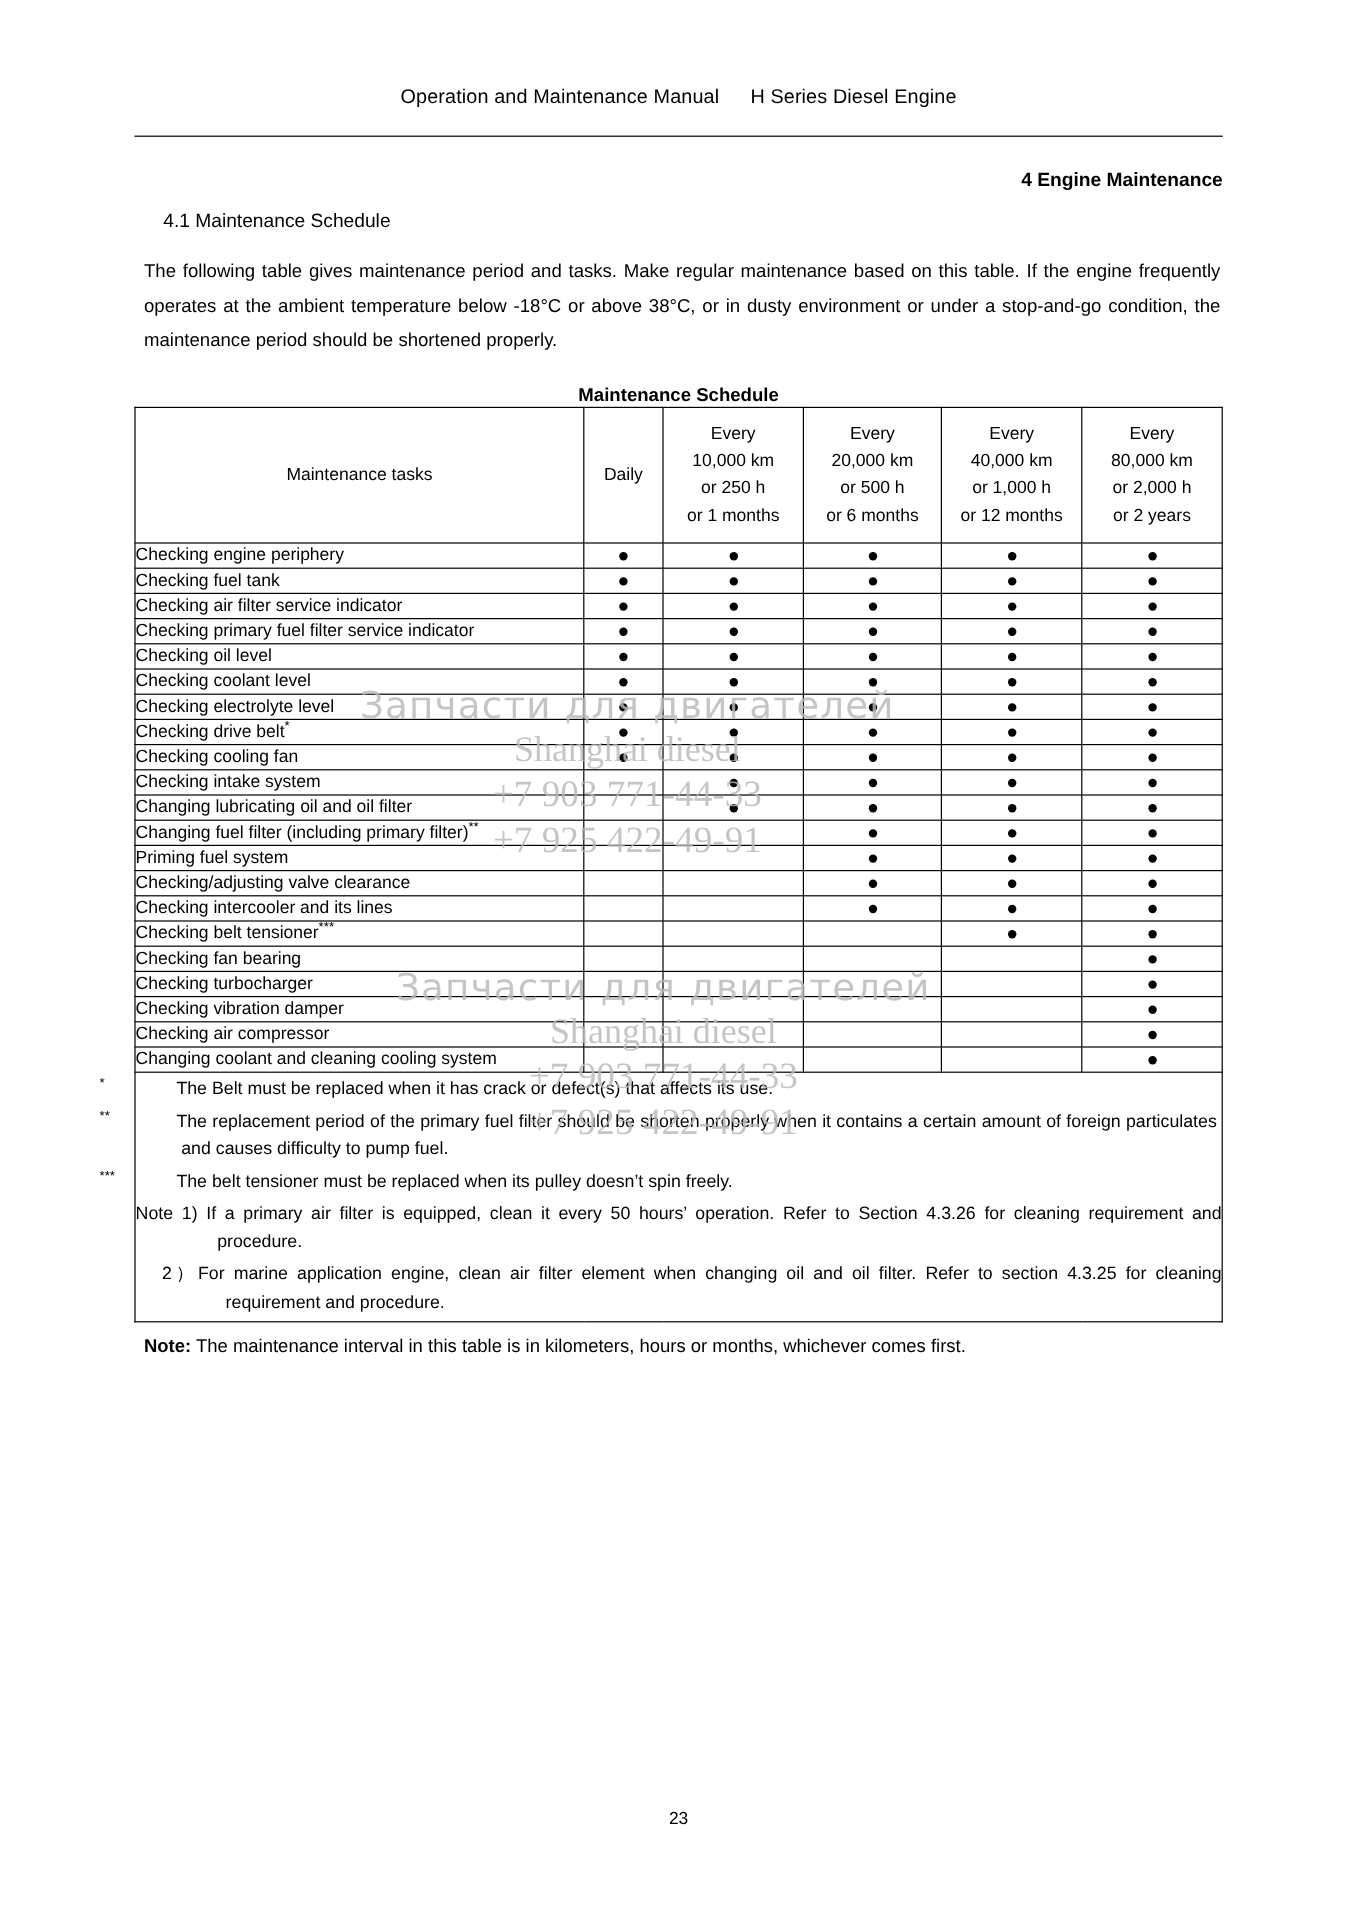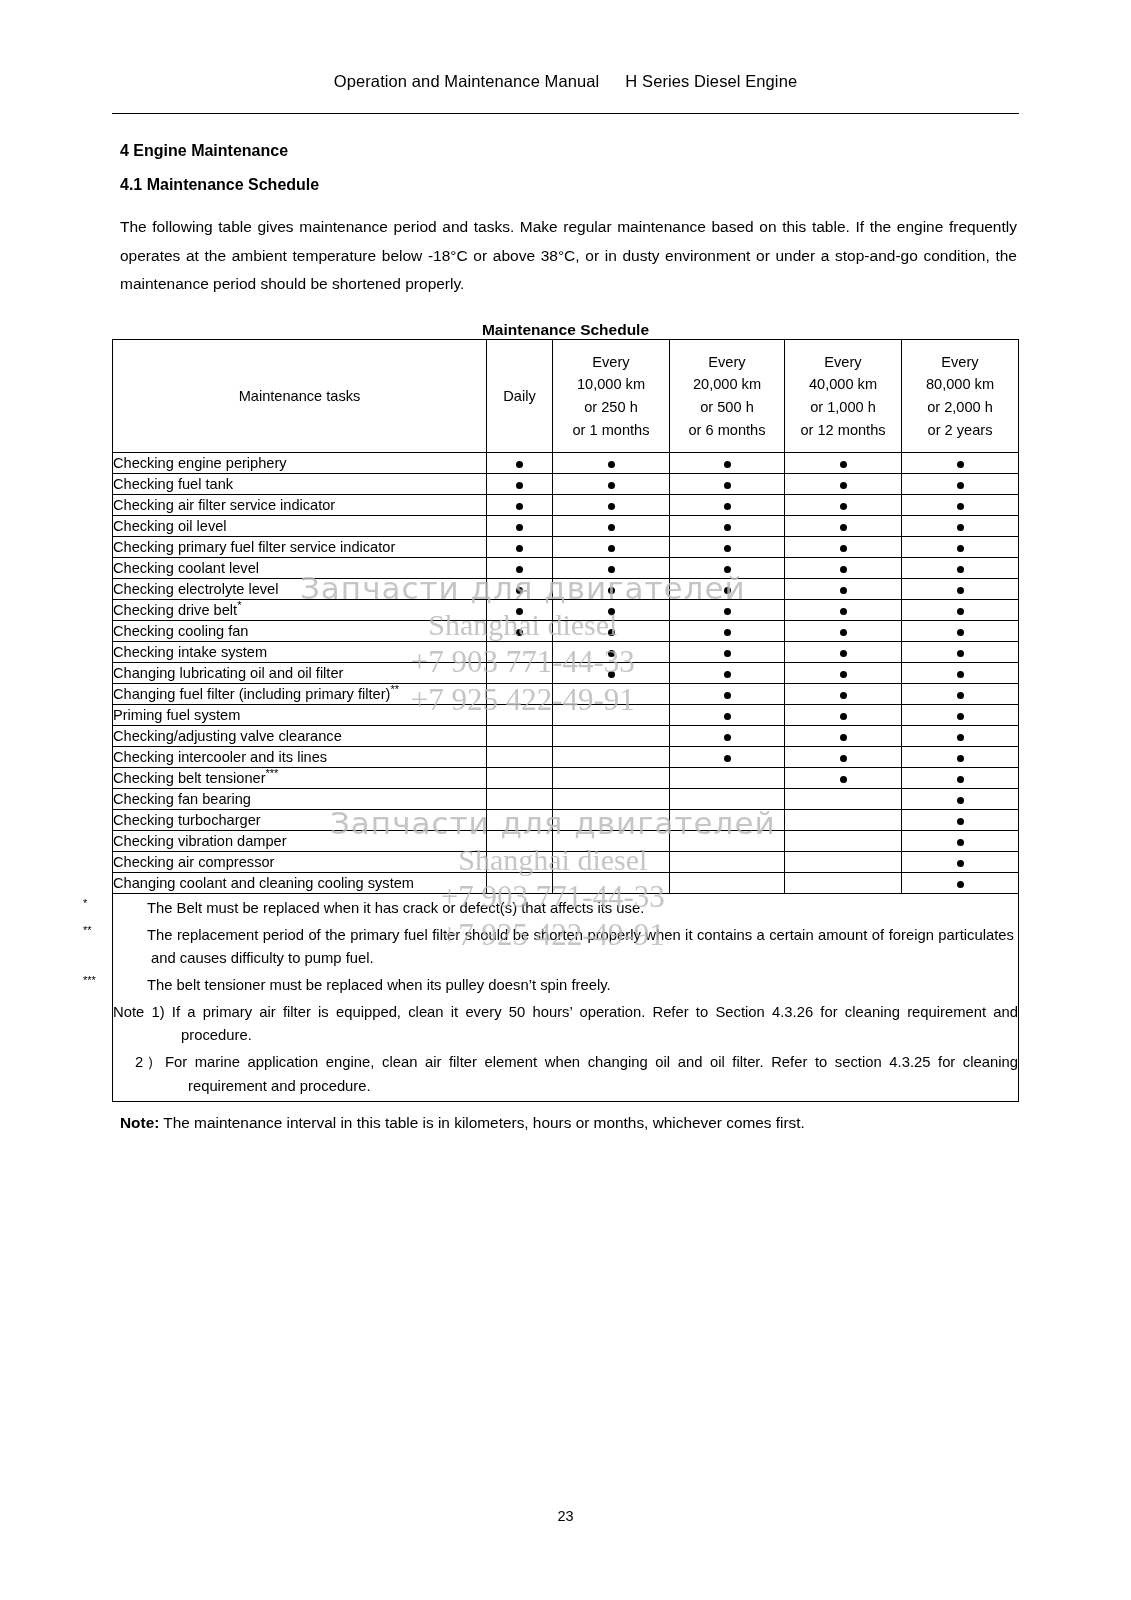--- a/index.html
+++ b/index.html
@@ -32,26 +32,28 @@
   .header .gap {
     display: inline-block;
     width: 26px;
   }
   .sec-title {
     font-size: 16px;
     font-weight: bold;
     margin-top: 28px;
     margin-bottom: 0;
     padding-left: 8px;
+    text-align: right;
   }
   .sec-sub {
     font-size: 16px;
-    font-weight: bold;
+    font-weight: normal;
     margin-top: 16px;
     padding-left: 8px;
+    margin-left: 16px;
   }
   .intro {
     font-size: 15.5px;
     line-height: 1.85;
     text-align: justify;
     margin-top: 19px;
     padding-left: 8px;
     padding-right: 2px;
   }
   .tbl-caption {
@@ -250,29 +252,29 @@
         </tr>
         <tr>
           <td class="task-cell"><span>Checking air filter service indicator</span></td>
           <td class="dot-cell"><span class="dot"></span></td>
           <td class="dot-cell"><span class="dot"></span></td>
           <td class="dot-cell"><span class="dot"></span></td>
           <td class="dot-cell"><span class="dot"></span></td>
           <td class="dot-cell"><span class="dot"></span></td>
         </tr>
         <tr>
+          <td class="task-cell"><span>Checking primary fuel filter service indicator</span></td>
+          <td class="dot-cell"><span class="dot"></span></td>
+          <td class="dot-cell"><span class="dot"></span></td>
+          <td class="dot-cell"><span class="dot"></span></td>
+          <td class="dot-cell"><span class="dot"></span></td>
+          <td class="dot-cell"><span class="dot"></span></td>
+        </tr>
+        <tr>
           <td class="task-cell"><span>Checking oil level</span></td>
-          <td class="dot-cell"><span class="dot"></span></td>
-          <td class="dot-cell"><span class="dot"></span></td>
-          <td class="dot-cell"><span class="dot"></span></td>
-          <td class="dot-cell"><span class="dot"></span></td>
-          <td class="dot-cell"><span class="dot"></span></td>
-        </tr>
-        <tr>
-          <td class="task-cell"><span>Checking primary fuel filter service indicator</span></td>
           <td class="dot-cell"><span class="dot"></span></td>
           <td class="dot-cell"><span class="dot"></span></td>
           <td class="dot-cell"><span class="dot"></span></td>
           <td class="dot-cell"><span class="dot"></span></td>
           <td class="dot-cell"><span class="dot"></span></td>
         </tr>
         <tr>
           <td class="task-cell"><span>Checking coolant level</span></td>
           <td class="dot-cell"><span class="dot"></span></td>
           <td class="dot-cell"><span class="dot"></span></td>

